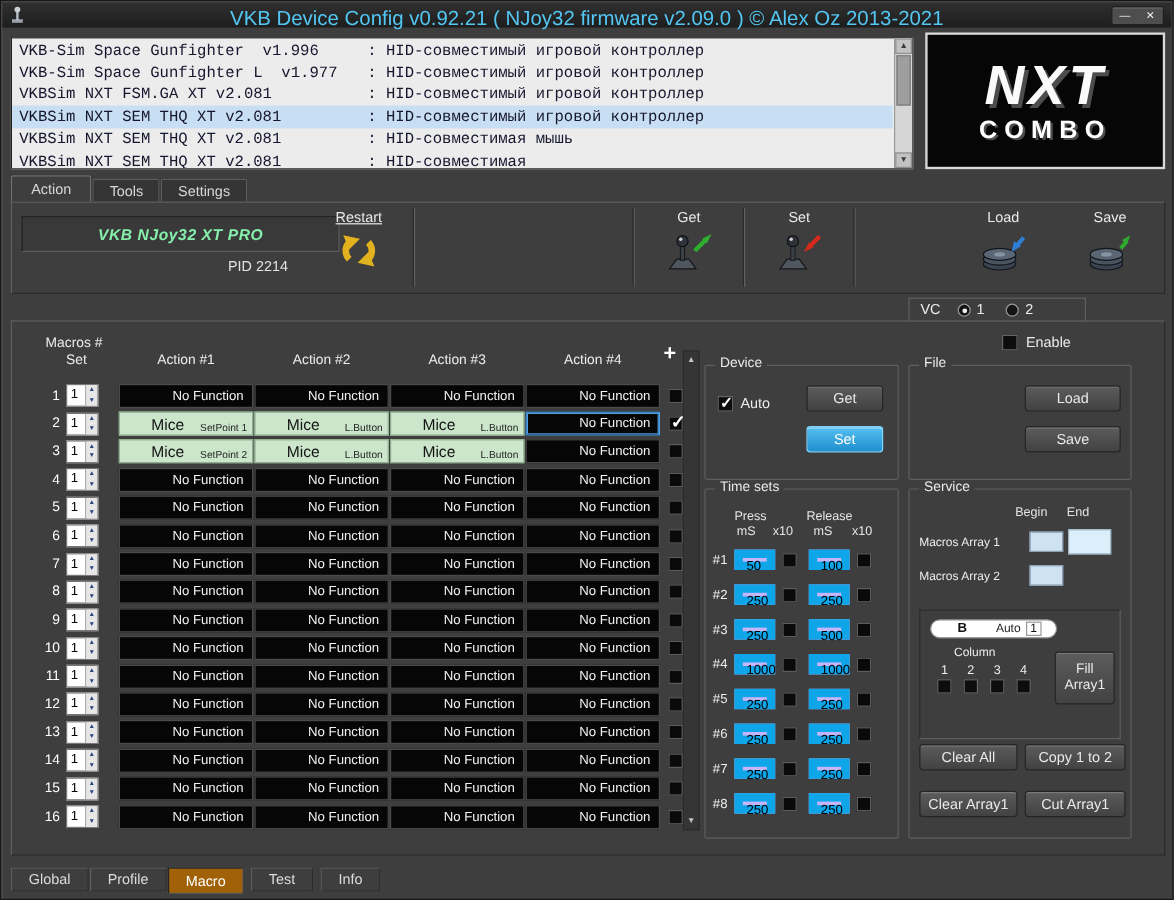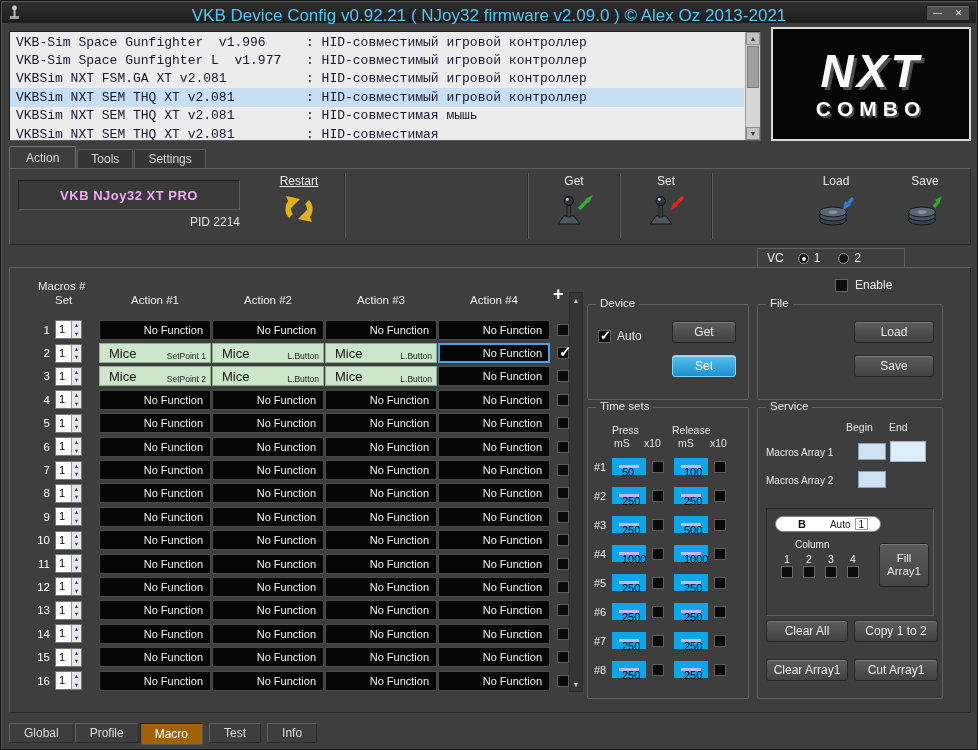--- a/index.html
+++ b/index.html
@@ -31,21 +31,21 @@
   .logo1{color:#fafafa;font-size:46px;font-weight:bold;font-style:italic;letter-spacing:3px;line-height:1;text-shadow:3px 3px 0 #4c4c4c;}
   .logo2{color:#fff;font-size:21px;font-weight:bold;letter-spacing:6px;margin-top:3px;text-shadow:2px 2px 0 #4c4c4c;}
 
   
   .toptabs{position:absolute;left:8px;top:145px;height:22px;display:flex;align-items:flex-end;}
   .ttab{height:19px;padding:0 13px;background:#353535;border:1px solid #5c5c5c;border-bottom:none;color:#d8d8d8;font-size:12px;display:flex;align-items:center;margin-right:1px;border-radius:2px 2px 0 0;position:relative;}
   .ttab.active{height:22px;background:#3e3e3e;border-color:#727272;z-index:4;padding:0 16px;}
 
   
   .toolbar{position:absolute;left:8px;top:167px;width:962px;height:77px;background:#3e3e3e;border:1px solid;border-color:#5f5f5f #2b2b2b #2b2b2b #5f5f5f;}
-  .devname{position:absolute;left:8px;top:11px;width:222px;height:30px;background:#393939;border:1px solid;border-color:#232323 #5d5d5d #5d5d5d #232323;color:#f0abfc;font-size:13px;font-weight:bold;display:flex;align-items:center;justify-content:center;letter-spacing:.5px;}
+  .devname{position:absolute;left:8px;top:11px;width:265px;height:30px;background:#393939;border:1px solid;border-color:#232323 #5d5d5d #5d5d5d #232323;color:#86efac;font-size:13px;font-weight:bold;display:flex;align-items:center;justify-content:center;letter-spacing:.5px;font-style:italic;}
   .pid{position:absolute;left:8px;top:46px;width:222px;text-align:right;color:#e2e2e2;font-size:12px;}
   .sep{position:absolute;top:4px;height:66px;width:2px;border-left:1px solid #2b2b2b;border-right:1px solid #5f5f5f;}
   .sep1{left:334px;} .sep2{left:517px;} .sep3{left:609px;} .sep4{left:701px;}
   .tool{position:absolute;top:5px;height:66px;display:flex;flex-direction:column;align-items:center;color:#e9e9e9;font-size:12px;}
   .tool svg{margin-top:5px;}
   .tool.restart{left:246px;width:86px;text-decoration:underline;}
   .tool.get{left:519px;width:90px;}
   .tool.set{left:611px;width:90px;}
   .tool.load{left:782px;width:88px;}
   .tool.save{left:872px;width:86px;}
@@ -73,21 +73,21 @@
 
   
   .mrows{position:absolute;left:22px;top:50px;width:540px;}
   .m-row{height:23.4px;display:flex;align-items:center;}
   .m-num{width:18px;text-align:right;color:#fff;font-size:11.5px;margin-right:5px;}
   .stepper{width:27px;height:19px;background:#fff;border:1px solid #787878;display:flex;margin-right:17px;}
   .st-val{flex:1;font-size:11px;color:#000;padding-left:3px;line-height:16px;}
   .st-btns{width:10px;display:flex;flex-direction:column;border-left:1px solid #9a9a9a;}
   .st-btns span{flex:1;font-size:5.5px;line-height:8px;text-align:center;color:#27427e;background:#e6e6e6;}
   .m-cell{width:112px;height:20px;background:#060606;border:1px solid #4a4a4a;margin-right:1px;color:#f2f2f2;font-size:11px;display:flex;align-items:center;justify-content:flex-end;padding-right:7px;position:relative;}
-  .m-cell.mice{background:#cbe6ca;border-color:#8fae8f;color:#141414;justify-content:flex-start;padding-left:9px;}
+  .m-cell.mice{background:#cbe6ca;border-color:#8fae8f;color:#141414;justify-content:flex-start;padding-left:26px;}
   .mice-main{font-size:13px;}
   .mice-sub{position:absolute;right:4px;bottom:1px;font-size:8.5px;color:#242424;}
   .m-cell.sel{border-color:#4da0e8;box-shadow:inset 0 0 0 1px #4da0e8;}
   .m-check{width:12px;height:12px;background:#0a0a0a;border:1px solid #5c5c5c;margin-left:6px;position:relative;flex:none;}
   .m-check.checked::after{content:"✓";position:absolute;left:1px;top:-5px;font-size:15px;color:#fff;font-weight:bold;}
 
   
   .gbox{position:absolute;border:1px solid #5f5f5f;border-radius:2px;}
   .gtitle{position:absolute;top:-8px;left:8px;background:#3e3e3e;padding:0 4px;color:#e9e9e9;font-size:11.5px;}
   .device-box{left:577px;top:36px;width:162px;height:96px;}

